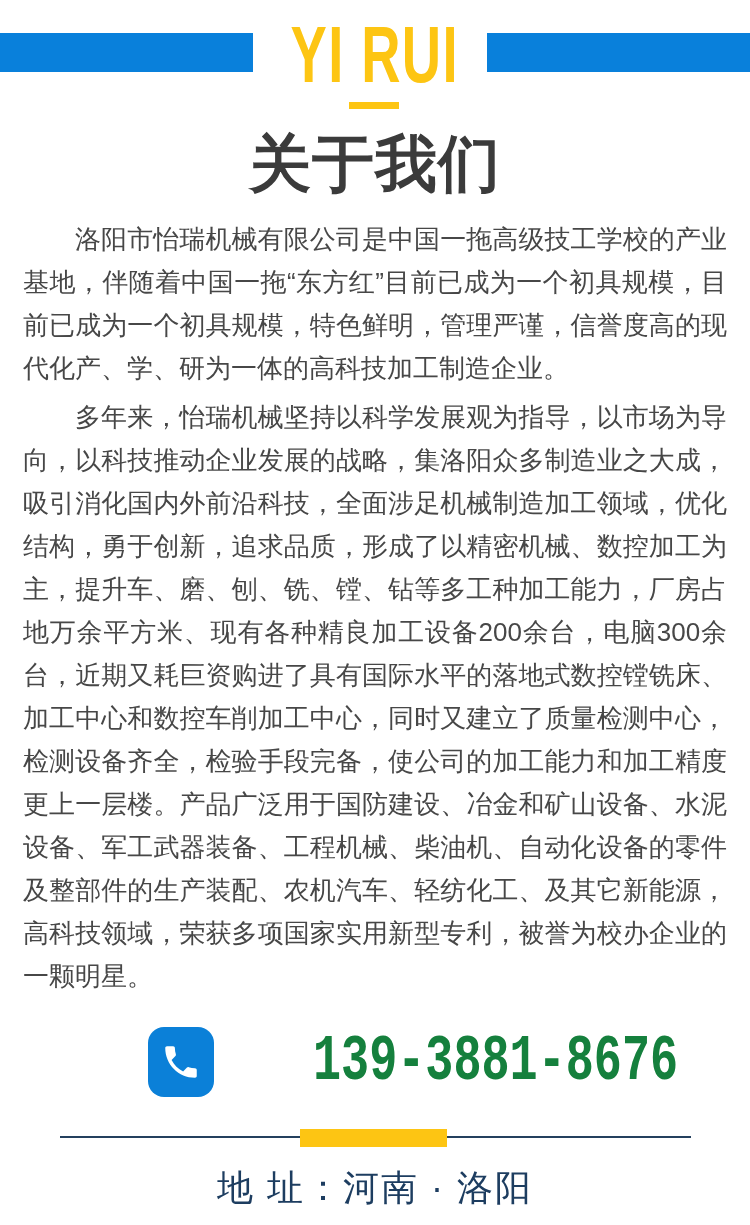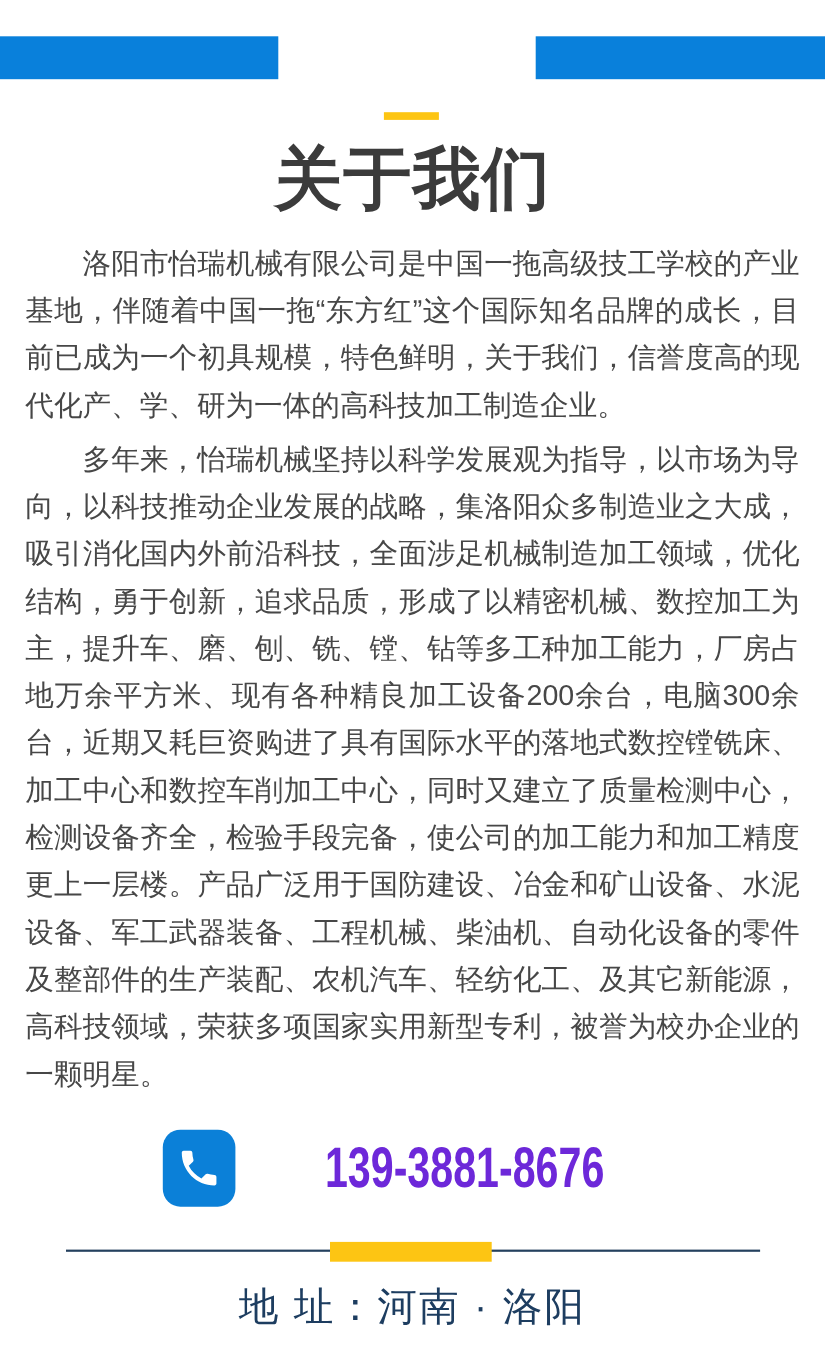--- a/index.html
+++ b/index.html
@@ -104,24 +104,24 @@
     display: flex;
     align-items: center;
     justify-content: center;
     flex: 0 0 auto;
   }
   .phone-icon svg { width: 42px; height: 42px; fill: #ffffff; }
   .phone-number {
     width: 360px;
     text-align: center;
     white-space: nowrap;
-    color: #6d28d9;
-    font-family: Liberation Sans, sans-serif;
+    color: #15803d;
+    font-family: Liberation Mono, monospace;
     font-weight: 700;
-    font-size: 52px;
+    font-size: 65px;
     line-height: 80px;
   }
   .phone-number .squeeze {
     display: inline-block;
     transform: scaleX(0.72);
     transform-origin: center;
   }
 
   
   .divider-line {
@@ -154,26 +154,29 @@
     letter-spacing: 2px;
   }
 </style>
 </head>
 <body>
 
 <div class="page">
 
   <div class="banner-bar left"></div>
   <div class="banner-bar right"></div>
+  <div class="brand-text">
+    <span class="squeeze">YI RUI</span>
+  </div>
   <div class="brand-underline"></div>
 
   <h1 class="page-title">关于我们</h1>
 
   <div class="about-text">
-    <p>洛阳市怡瑞机械有限公司是中国一拖高级技工学校的产业基地，伴随着中国一拖“东方红”这个国际知名品牌的成长，目前已成为一个初具规模，特色鲜明，关于我们，信誉度高的现代化产、学、研为一体的高科技加工制造企业。</p>
+    <p>洛阳市怡瑞机械有限公司是中国一拖高级技工学校的产业基地，伴随着中国一拖“东方红”目前已成为一个初具规模，目前已成为一个初具规模，特色鲜明，管理严谨，信誉度高的现代化产、学、研为一体的高科技加工制造企业。</p>
     <p>多年来，怡瑞机械坚持以科学发展观为指导，以市场为导向，以科技推动企业发展的战略，集洛阳众多制造业之大成，吸引消化国内外前沿科技，全面涉足机械制造加工领域，优化结构，勇于创新，追求品质，形成了以精密机械、数控加工为主，提升车、磨、刨、铣、镗、钻等多工种加工能力，厂房占地万余平方米、现有各种精良加工设备200余台，电脑300余台，近期又耗巨资购进了具有国际水平的落地式数控镗铣床、加工中心和数控车削加工中心，同时又建立了质量检测中心，检测设备齐全，检验手段完备，使公司的加工能力和加工精度更上一层楼。产品广泛用于国防建设、冶金和矿山设备、水泥设备、军工武器装备、工程机械、柴油机、自动化设备的零件及整部件的生产装配、农机汽车、轻纺化工、及其它新能源，高科技领域，荣获多项国家实用新型专利，被誉为校办企业的一颗明星。</p>
   </div>
 
   <div class="phone-row">
     <div class="phone-icon">
       <svg viewBox="0 0 24 24" aria-hidden="true">
         <path d="M6.62 10.79c1.44 2.83 3.76 5.14 6.59 6.59l2.2-2.2c.27-.27.67-.36 1.02-.24 1.12.37 2.33.57 3.57.57.55 0 1 .45 1 1V20c0 .55-.45 1-1 1-9.39 0-17-7.61-17-17 0-.55.45-1 1-1h3.5c.55 0 1 .45 1 1 0 1.25.2 2.45.57 3.57.11.35.03.74-.25 1.02l-2.2 2.2z"></path>
       </svg>
     </div>
     <div class="phone-number">

